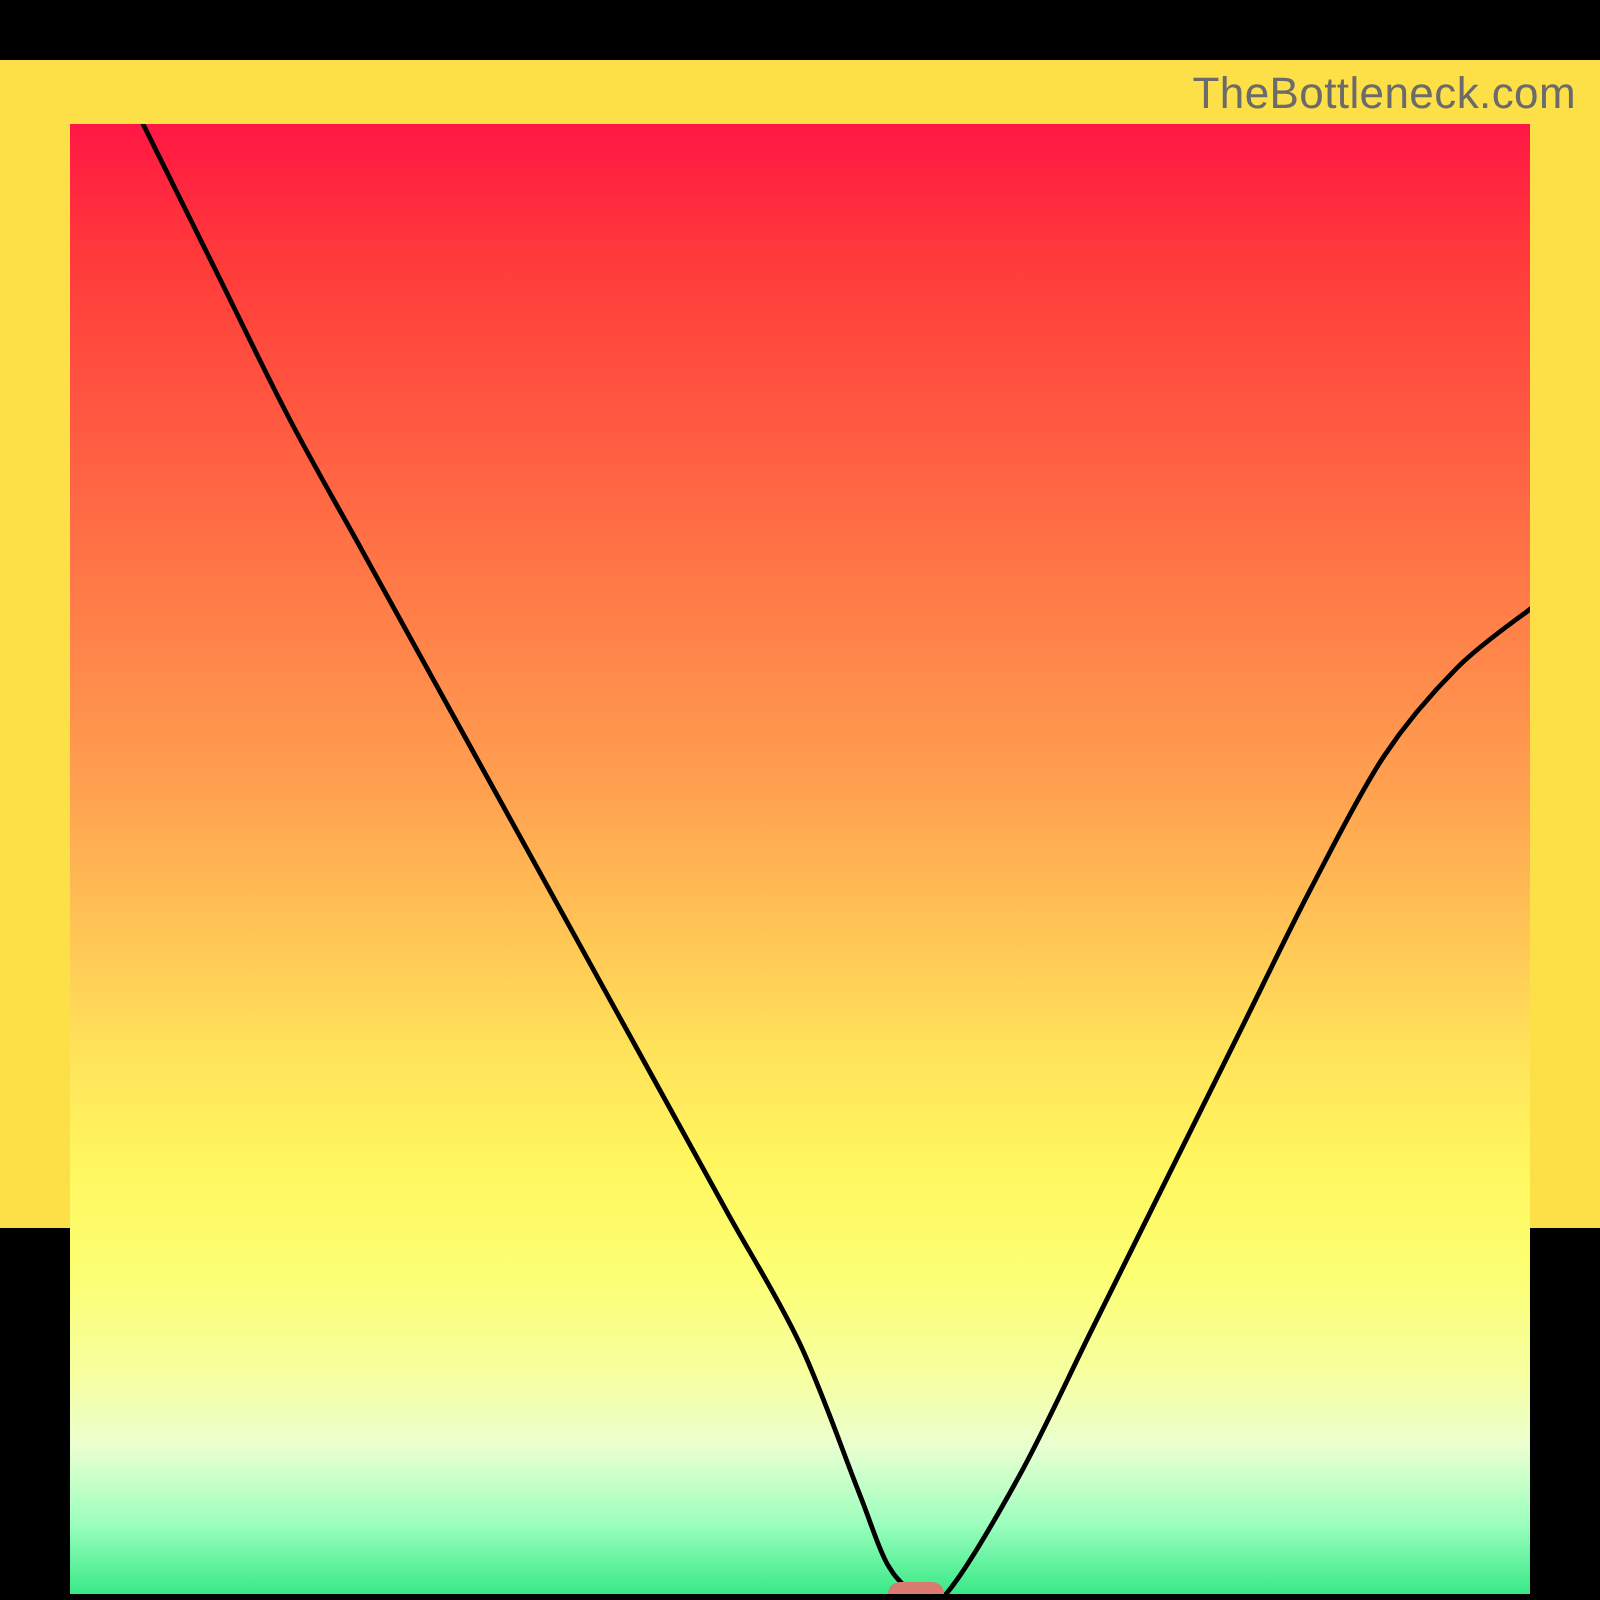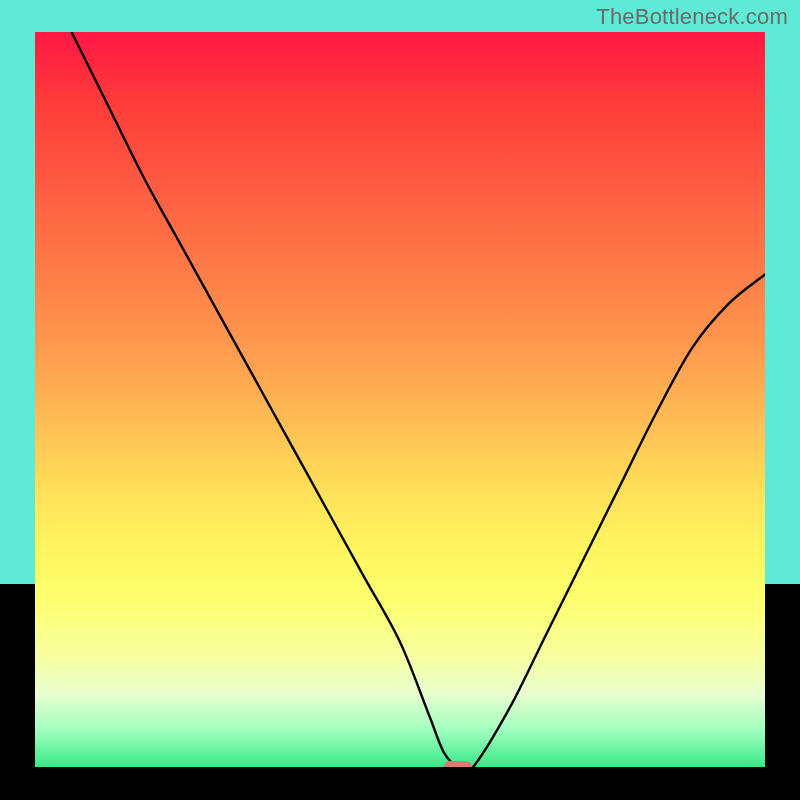--- a/index.html
+++ b/index.html
@@ -8,21 +8,22 @@
     width: 800px;
     height: 800px;
     background: #000;
     overflow: hidden;
     font-family: Arial, Helvetica, sans-serif;
   }
   .frame {
     position: relative;
     width: 800px;
     height: 584px;
-    background: #5eead4;
+    background: #fde047;
+    margin-top: 30px;
   }
   .watermark {
     position: absolute;
     top: 4px;
     right: 12px;
     color: #6b6b6b;
     font-size: 22px;
     font-weight: 500;
     letter-spacing: 0.2px;
     z-index: 10;

